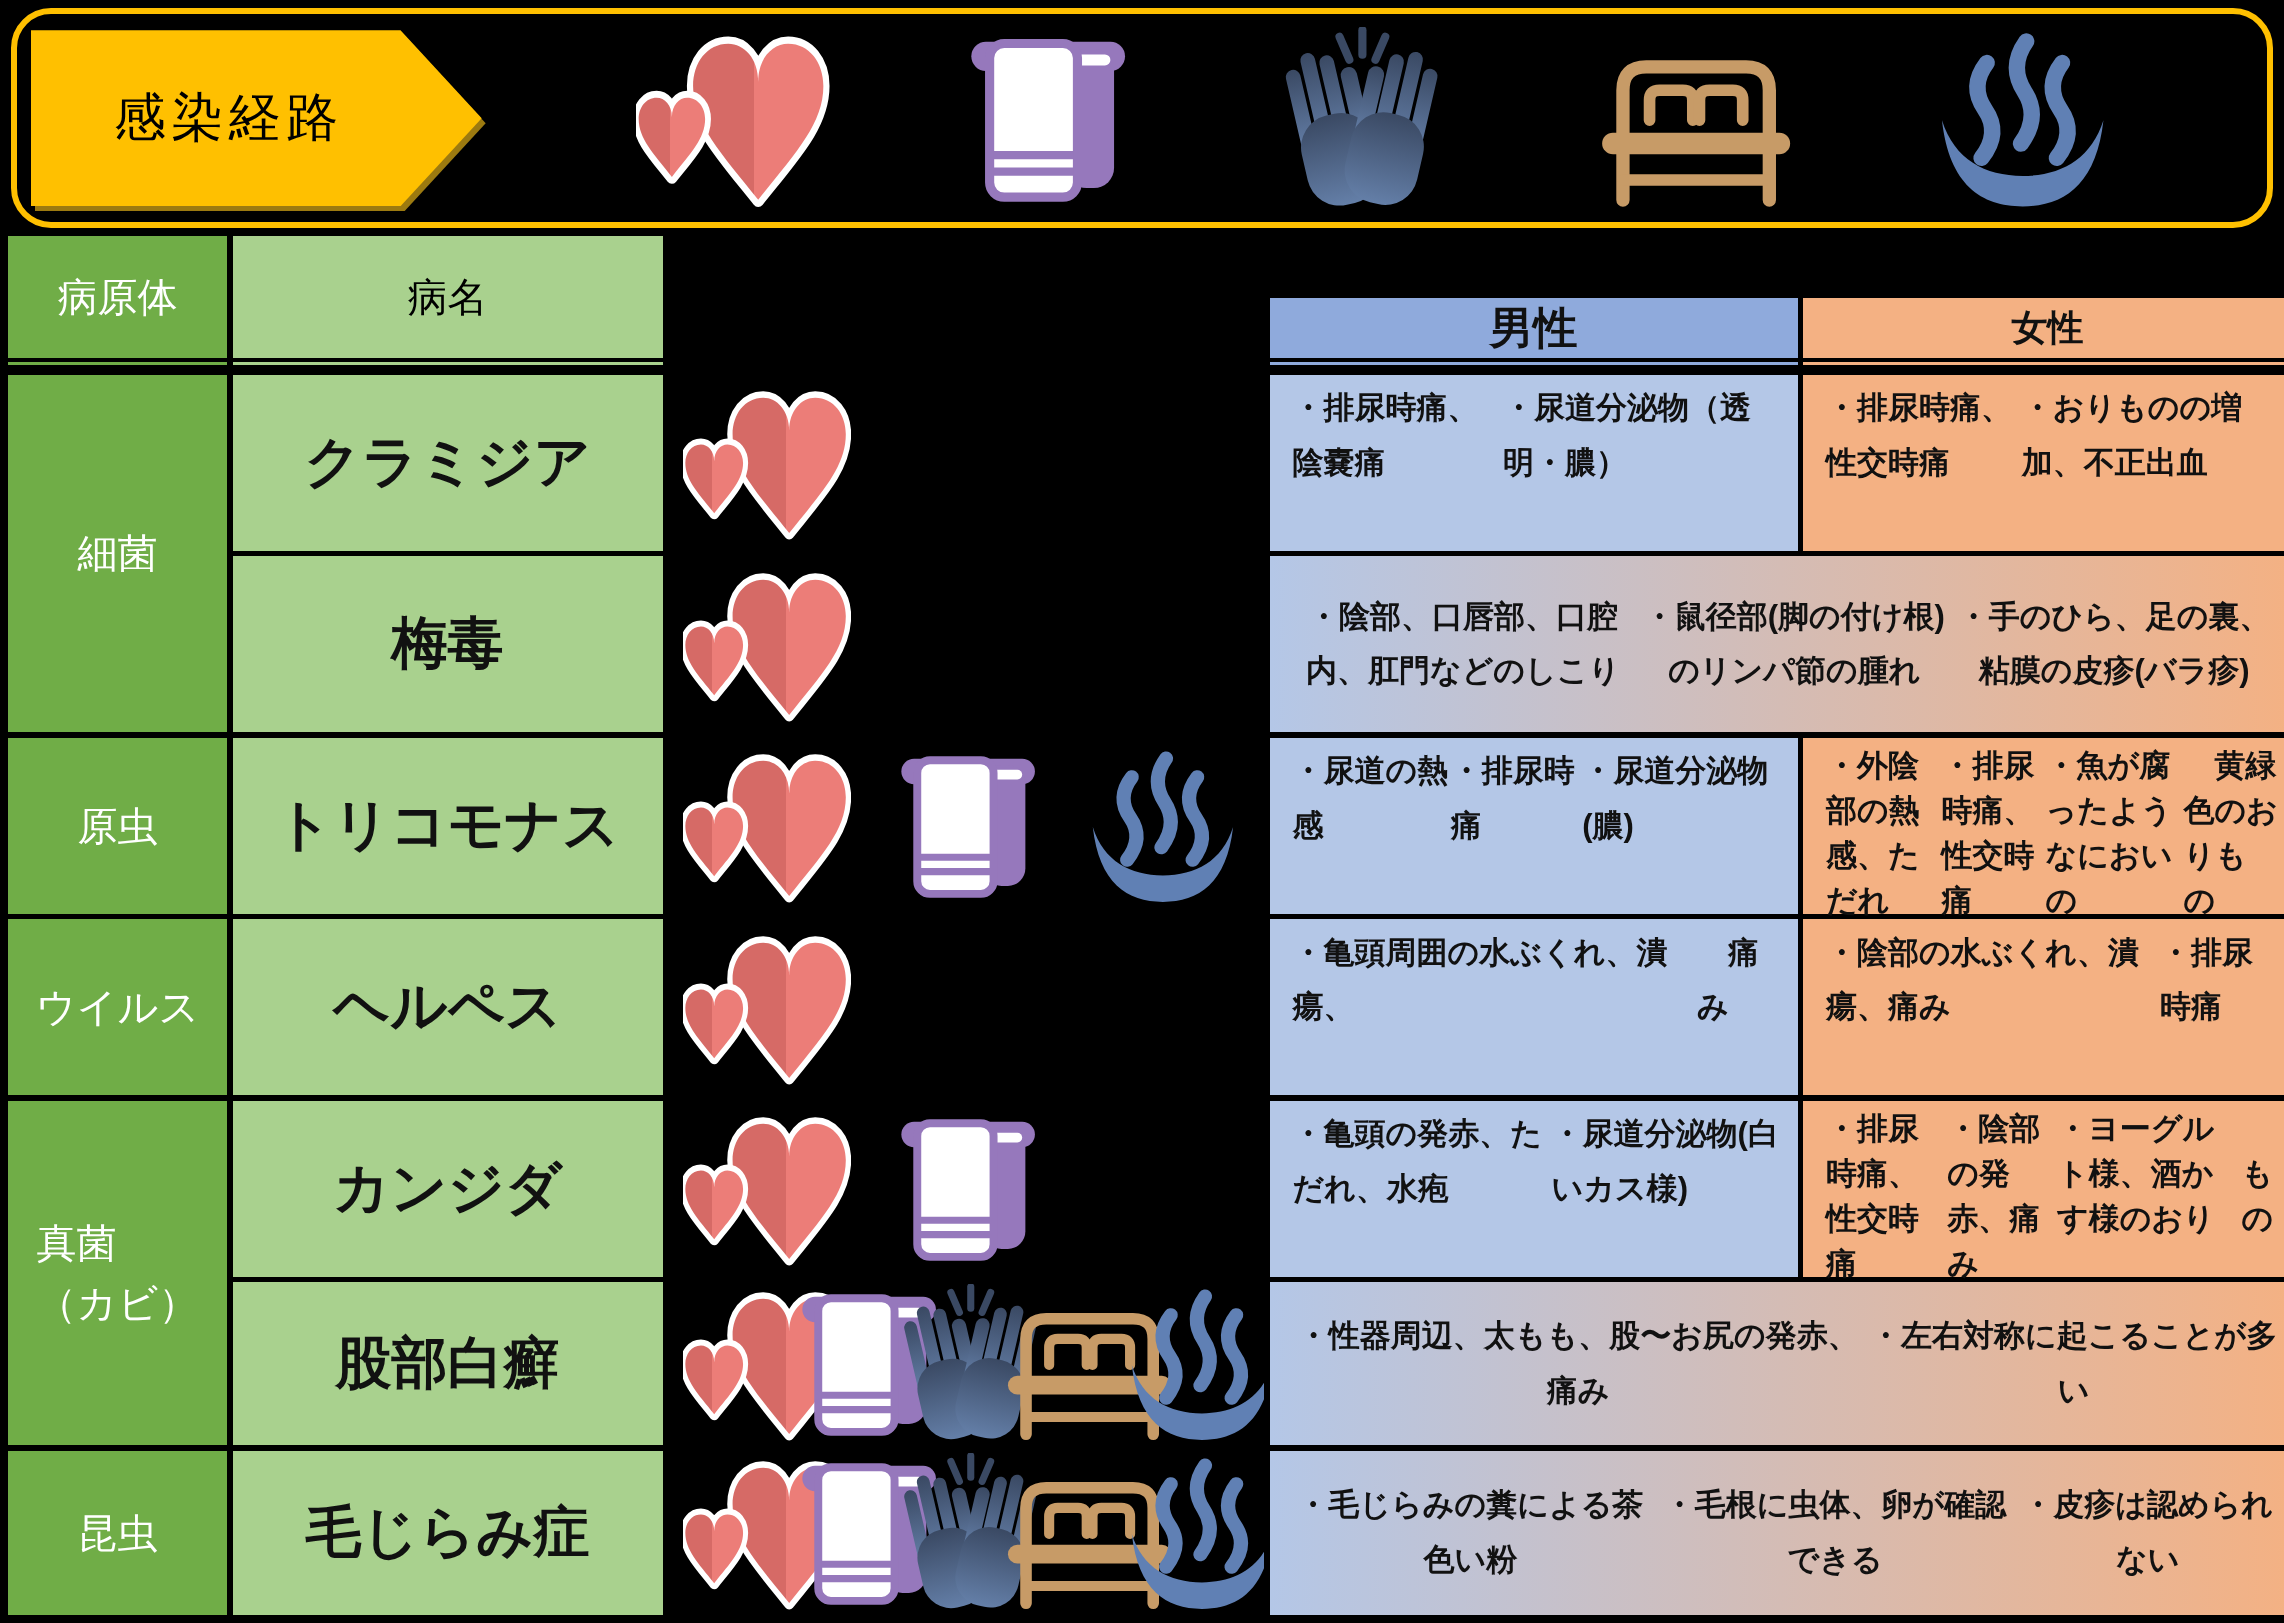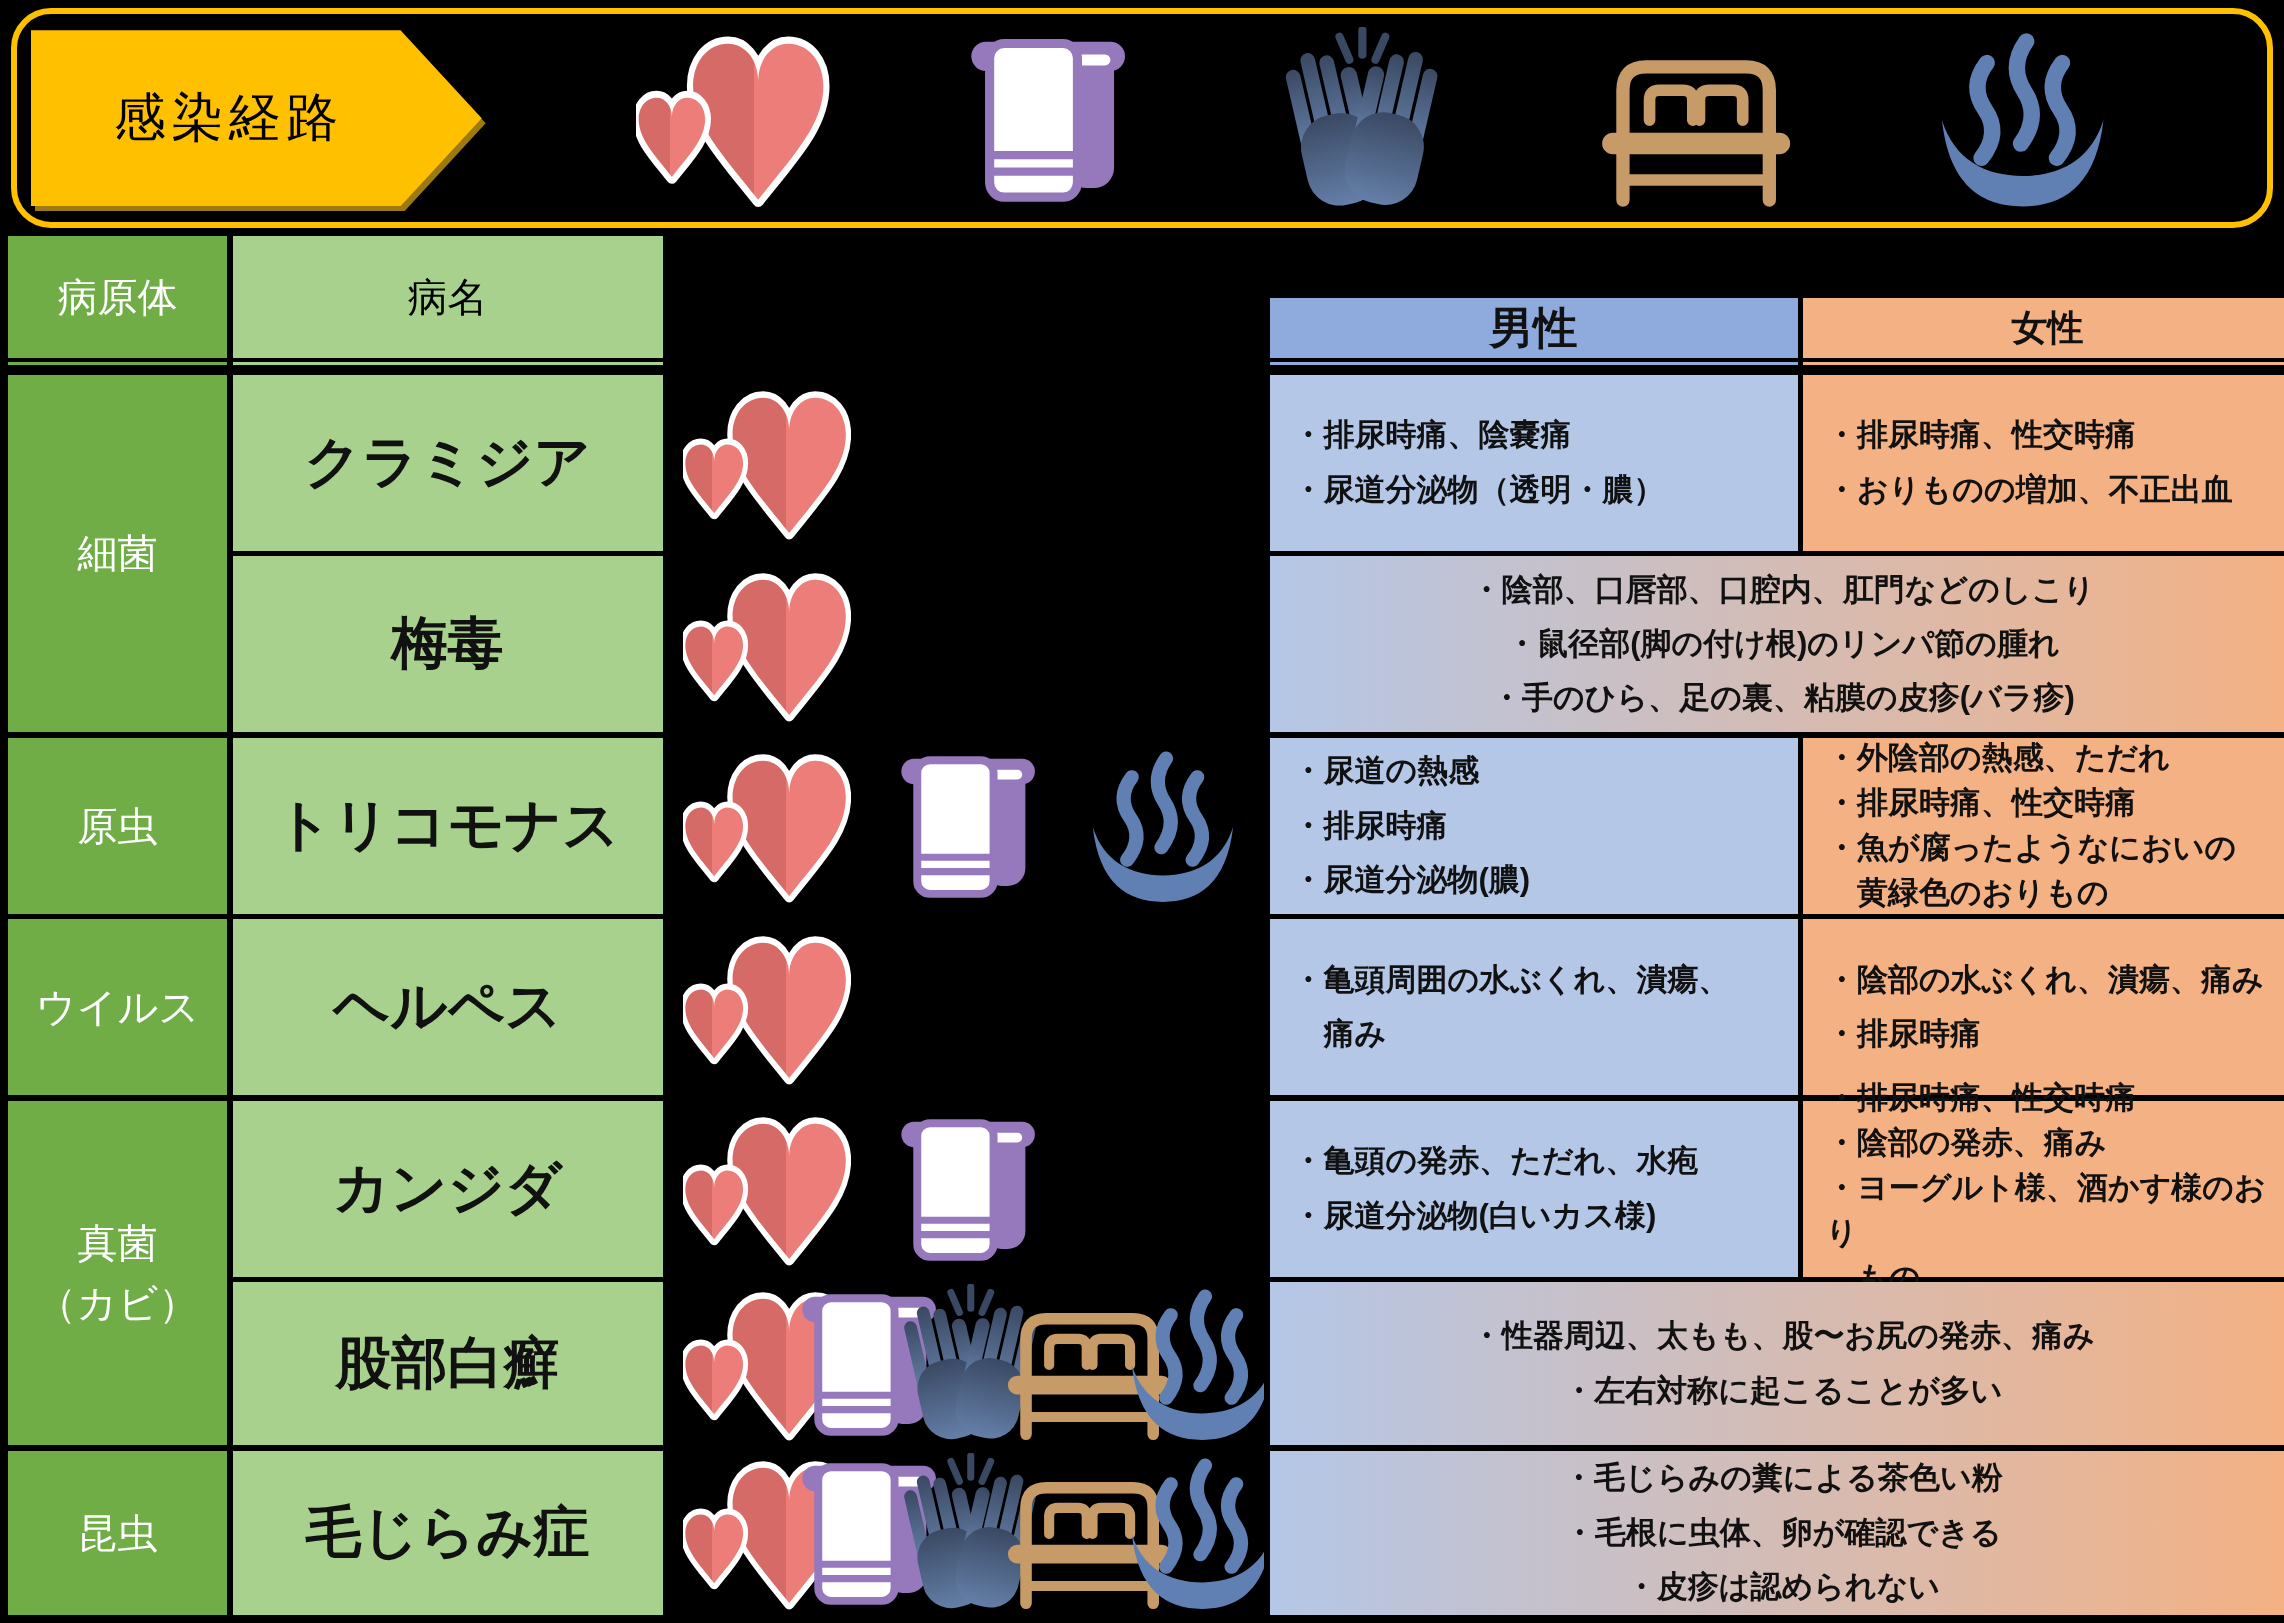--- a/index.html
+++ b/index.html
@@ -41,27 +41,27 @@
     column-gap:5.5px;row-gap:5.5px;background:#000}
   .cell{display:flex;align-items:center;justify-content:center}
   .dbl{border-bottom:11.6px double #000}
   .hdr-grn{background:var(--pathogen_green);color:#fff;font-size:40px}
   .hdr-lgrn{background:var(--disease_green);color:#000;font-size:40px}
   .hdr-male{background:var(--male_header_blue);height:71px;align-self:end;
     font-size:44px;font-weight:600}
   .hdr-female{background:var(--female_orange);height:71px;align-self:end;
     font-size:36px;font-weight:700}
   .grp{background:var(--pathogen_green);color:#fff;font-size:40px;
-    white-space:pre-line;text-align:center;line-height:1.5}
+    white-space:pre-line;text-align:left;line-height:1.5}
   .disease{background:var(--disease_green);font-size:56px;font-weight:bold;text-align:center}
   .icons{display:flex;align-items:center;padding-left:15px;gap:44px;overflow:hidden}
   .icons svg{height:159px;width:auto;flex:0 0 auto}
   .icons.crowded{gap:0}
   .icons.crowded svg + svg{margin-left:-55px}
-  .sym{display:flex;flex-direction:column;justify-content:center;
+  .sym{display:flex;justify-content:center;
     font-size:31px;font-weight:bold;line-height:1.75;padding:6.8px 13.7px 6.8px 23px}
   .sym.male{background:var(--male_cell_blue)}
   .sym.female{background:var(--female_orange)}
   .sym.tight{line-height:1.45}
   .sym.merged{grid-column:4/6;align-items:center;text-align:center;padding-left:18px;
     background:linear-gradient(90deg,var(--male_cell_blue),var(--female_orange))}
 </style>
 </head>
 <body>
 

